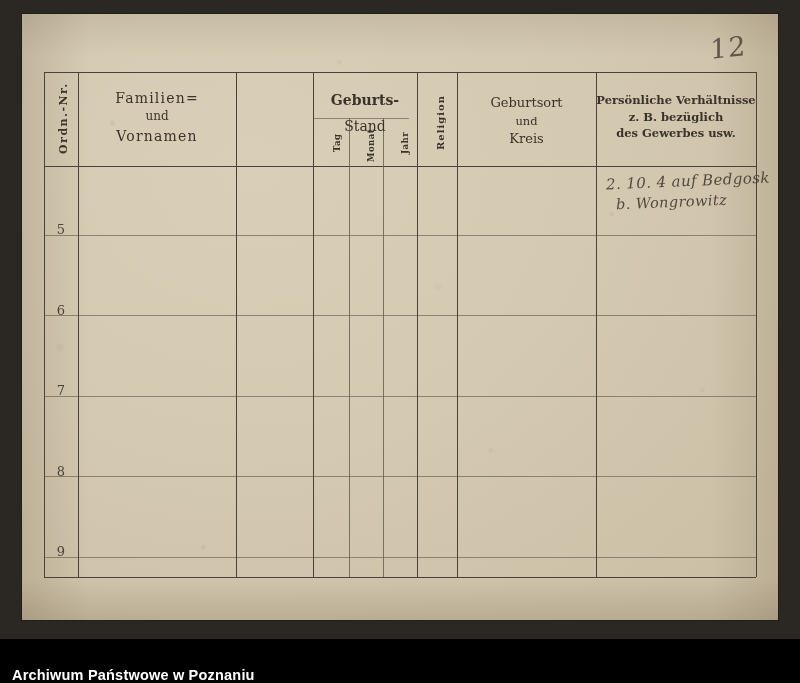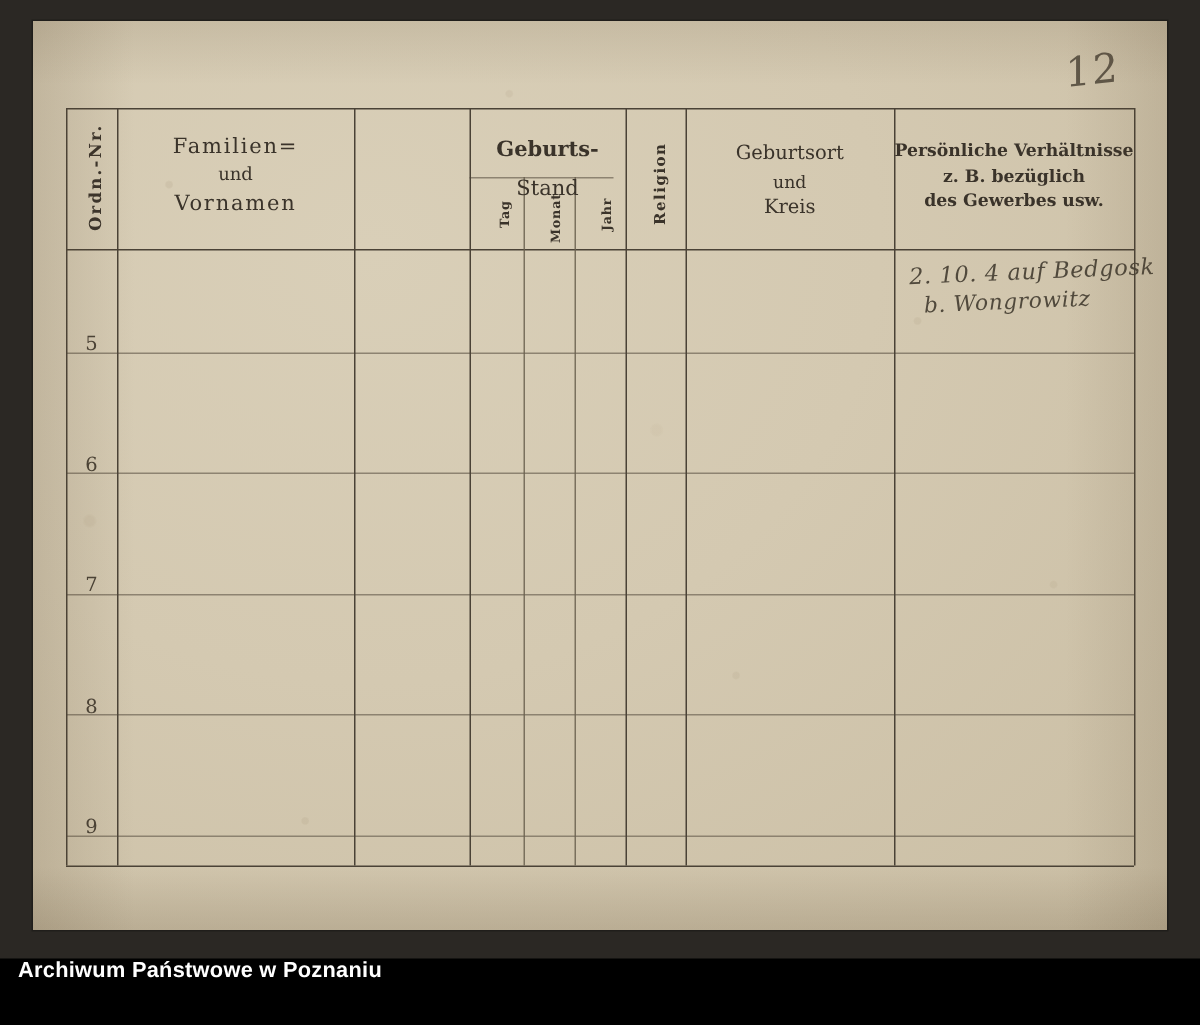--- a/index.html
+++ b/index.html
@@ -136,21 +136,21 @@
 
   
   #caption-bar {
     position: absolute;
     left: 0;
     bottom: 0;
     width: 800px;
     height: 44px;
     background: #000;
     display: flex;
-    align-items: flex-start;
+    align-items: flex-end;
   }
   #caption-text {
     color: #fff;
     font-family: "Liberation Sans", sans-serif;
     font-size: 14.5px;
     font-weight: bold;
     padding-left: 12px;
     letter-spacing: 0.2px;
   }
 </style>

